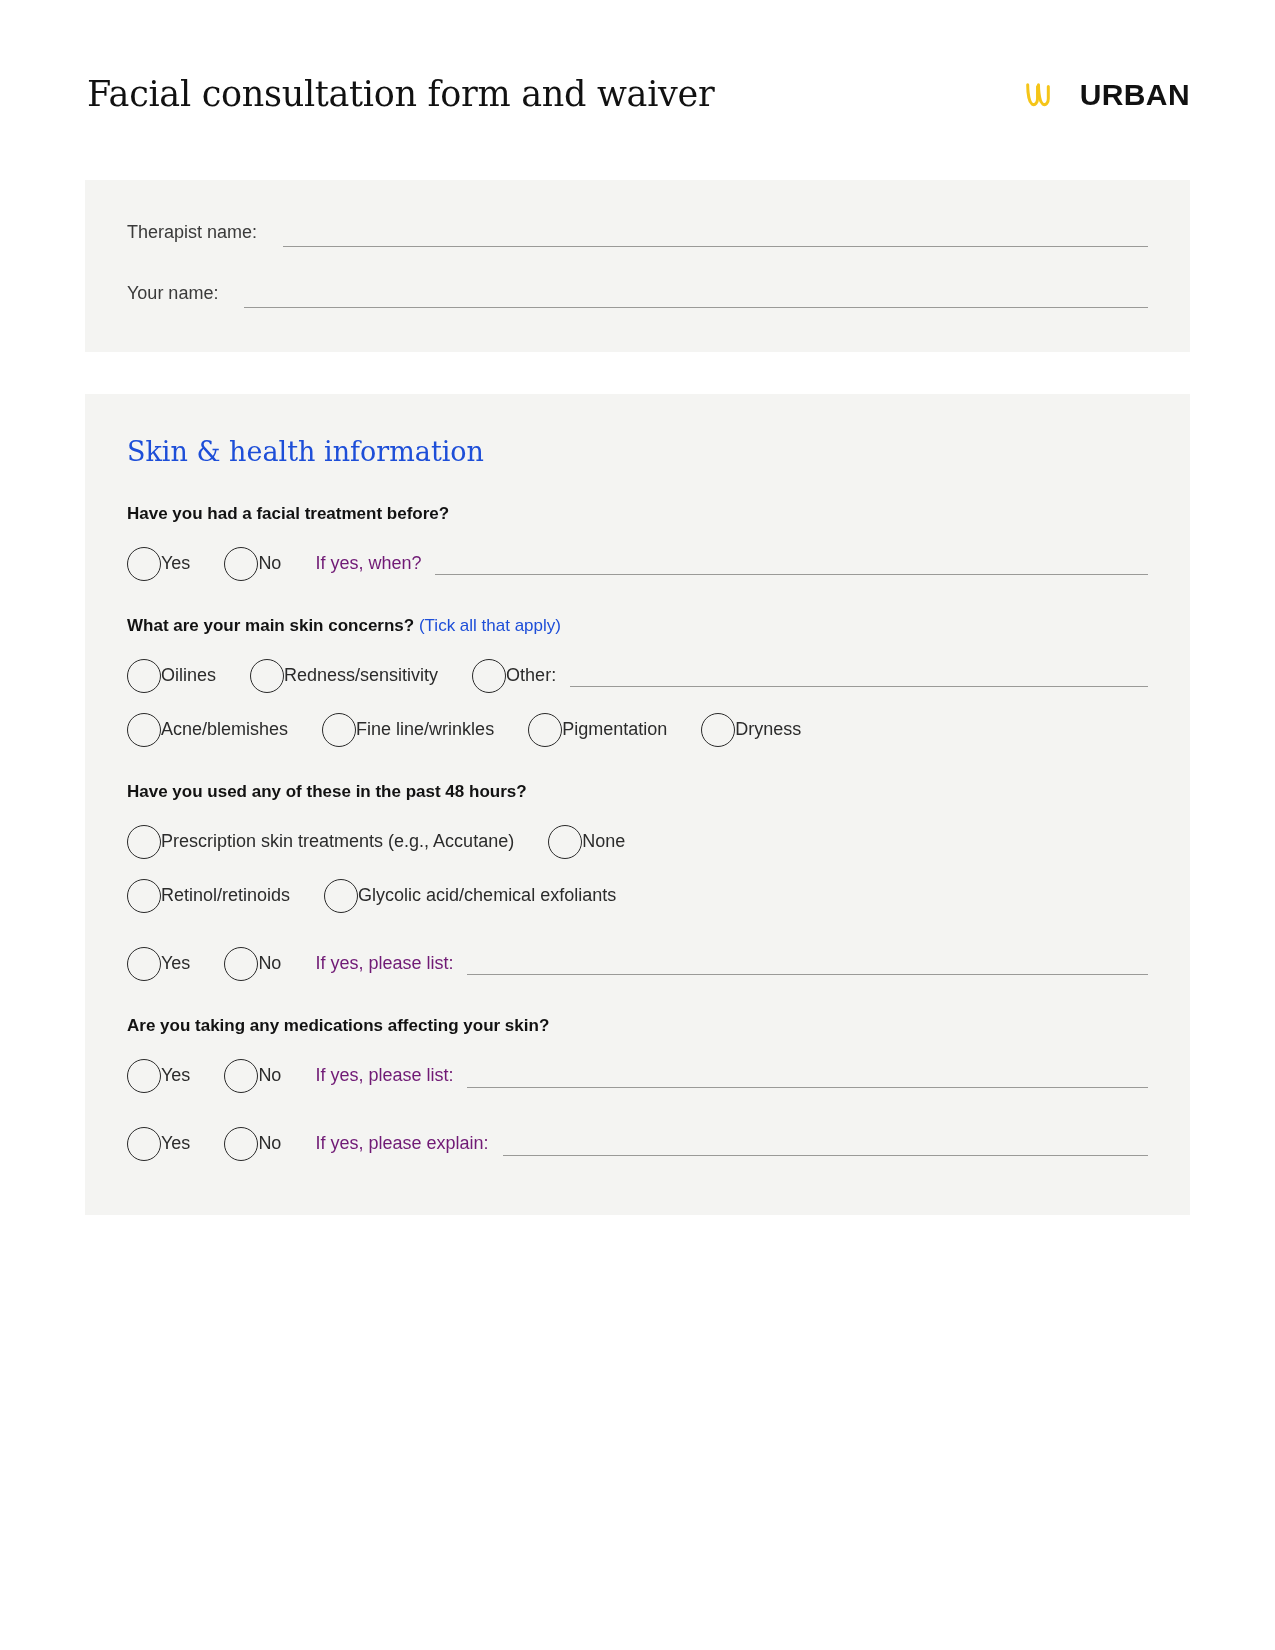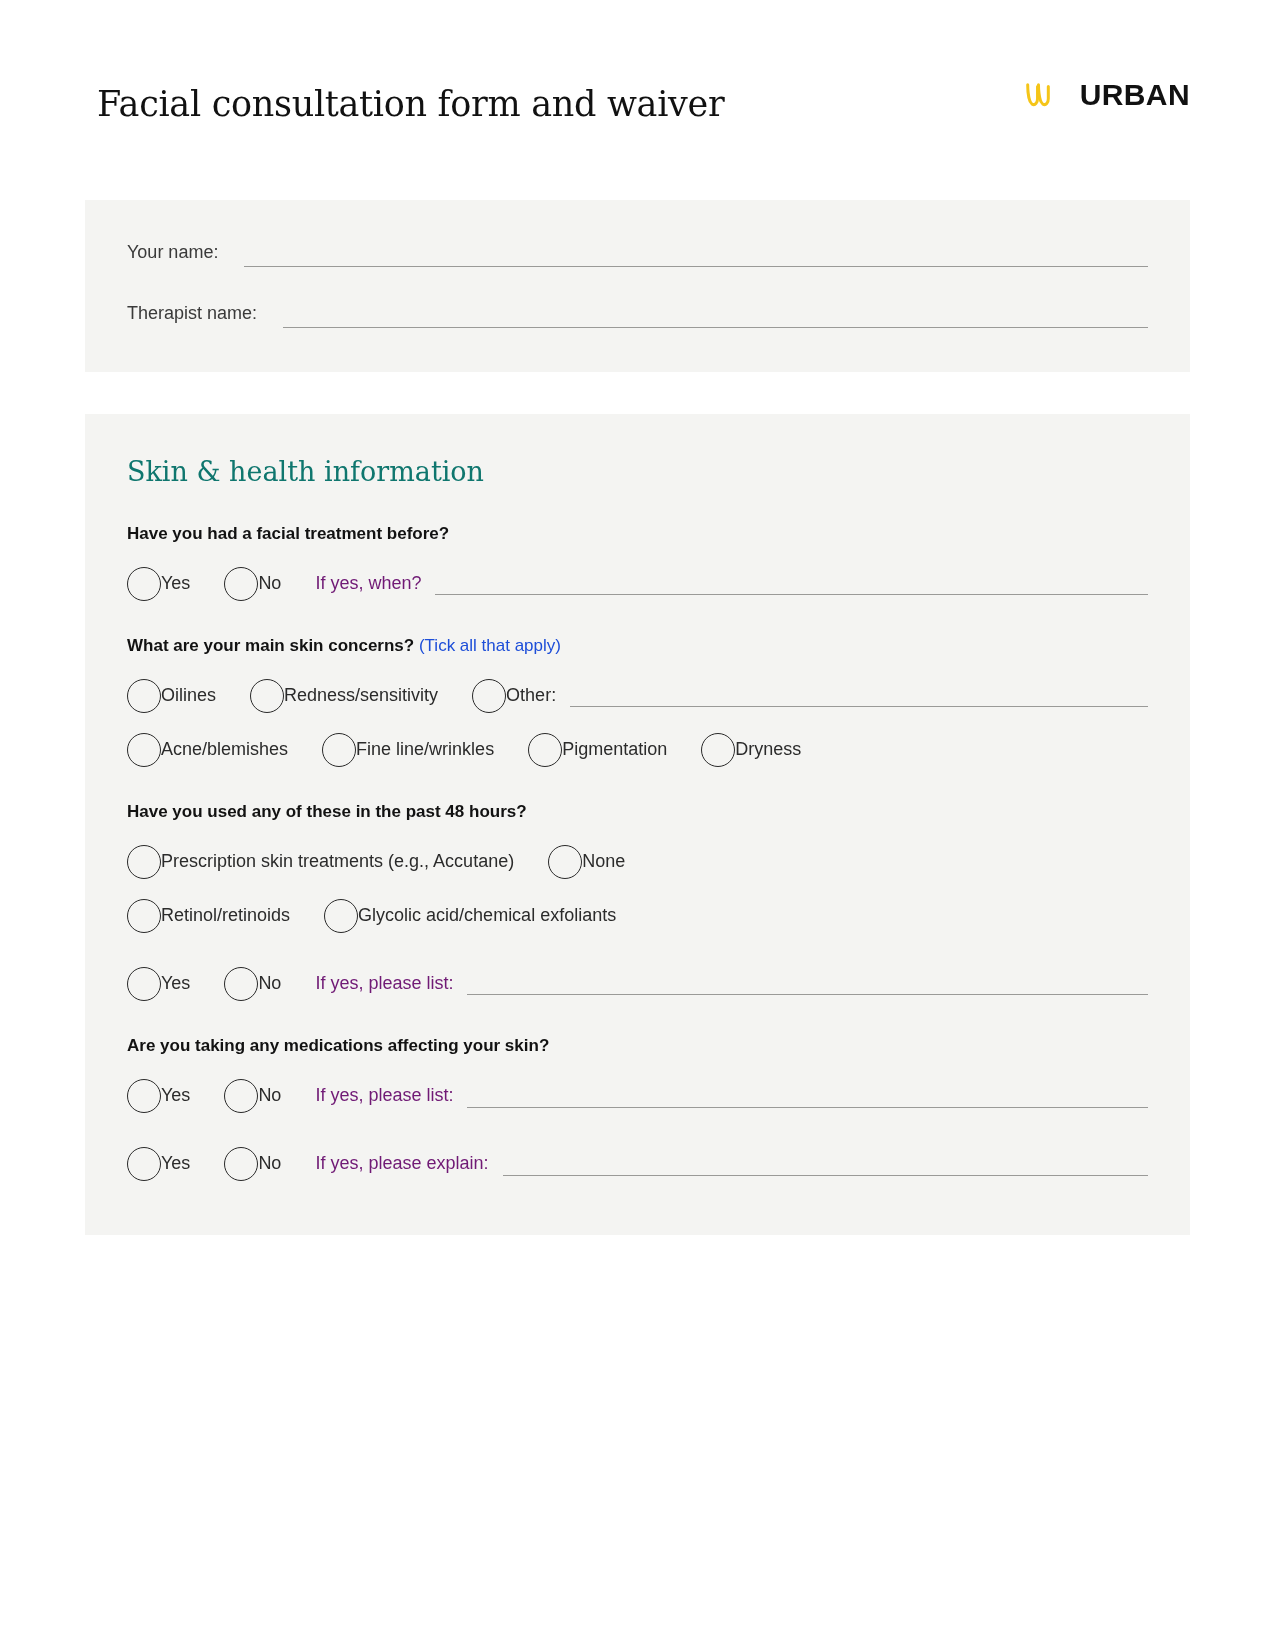--- a/index.html
+++ b/index.html
@@ -29,21 +29,21 @@
     align-items: flex-start;
     justify-content: space-between;
     padding-top: 72px;
   }
   .doc-title {
     font-family: "DejaVu Serif", serif;
     font-size: 35px;
     font-weight: 400;
     letter-spacing: -0.3px;
     color: #111111;
-    margin: 12px;
+    margin: 2px;
     line-height: 1.15;
   }
   .brand {
     display: flex;
     align-items: center;
     gap: 27px;
     padding-top: 8px;
     text-align: center;
   }
   .brand-mark {
@@ -93,21 +93,21 @@
     border-bottom: 1px solid #9a9a98;
     height: 26px;
     margin-left: 26px;
   }
 
   
   .section-title {
     font-family: "DejaVu Serif", serif;
     font-size: 27px;
     font-weight: 400;
-    color: #0f766e;
+    color: #1d4ed8;
     margin: 0 0 34px 0;
     line-height: 1.2;
   }
   .question {
     font-size: 17px;
     font-weight: 700;
     color: #121212;
     margin: 0 0 22px 0;
     line-height: 1.3;
   }
@@ -172,25 +172,25 @@
       <svg class="brand-mark" viewBox="0 0 32 32">
         <path d="M5 5 C5 5, 5 22, 9.5 25.5 C13 28, 15.5 24, 15.5 20 L15.5 7" fill="none" stroke="#F5C518" stroke-width="3.2" stroke-linecap="round"></path>
         <path d="M16.5 5 C16.5 5, 16.5 22, 21 25.5 C24.5 28, 27 24, 27 20 L27 7" fill="none" stroke="#F5C518" stroke-width="3.2" stroke-linecap="round"></path>
       </svg>
       <span class="brand-name">URBAN</span>
     </div>
   </div>
 
   <div class="panel panel-top">
     <div class="field-row">
+      <span class="field-label">Therapist name:</span>
+      <span class="field-line"></span>
+    </div>
+    <div class="field-row">
       <span class="field-label">Your name:</span>
-      <span class="field-line"></span>
-    </div>
-    <div class="field-row">
-      <span class="field-label">Therapist name:</span>
       <span class="field-line"></span>
     </div>
   </div>
 
   <div class="panel panel-main">
     <h2 class="section-title">Skin &amp; health information</h2>
 
     <div class="block">
       <p class="question">Have you had a facial treatment before?</p>
       <div class="opt-row">

